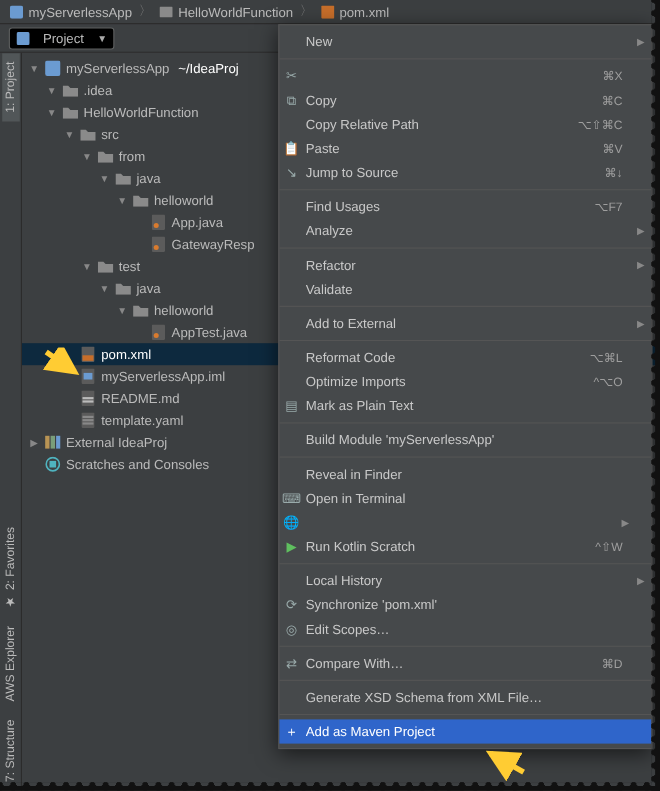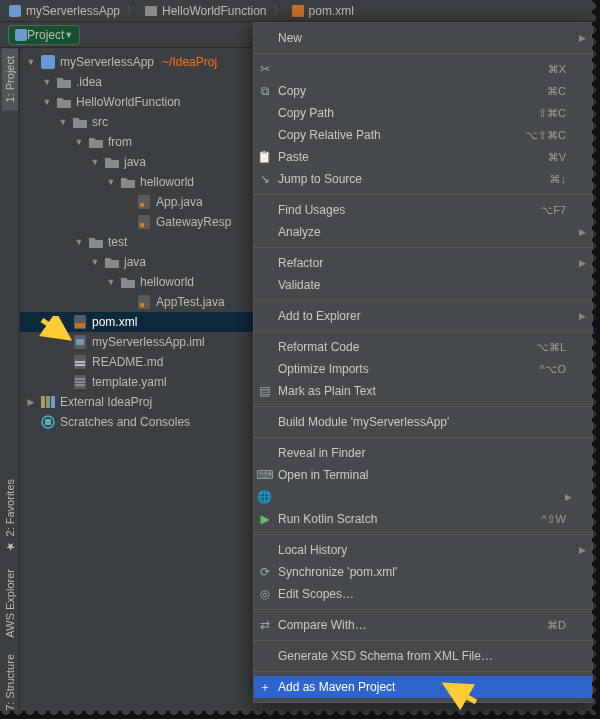--- a/index.html
+++ b/index.html
@@ -24,22 +24,22 @@
   .crumb .ic { width: 14px; height: 14px; display:inline-flex;align-items:center;justify-content:center; }
   
   .toolbar {
     display: flex; align-items: center;
     height: 26px;
     padding: 0 8px;
     gap: 6px;
     border-bottom: 1px solid #2b2b2b;
   }
   .combo {
-    display: flex; align-items: center; gap: 0;
-    background: #14532d;
+    display: flex; align-items: center; gap: 12px;
+    background: #000000;
     border: 1px solid #5e6060;
     border-radius: 3px;
     height: 20px; padding: 0 6px;
   }
   .combo .arrow { font-size: 9px; color: #aaa; }
   .tool-icn {
     width: 18px; height: 18px; display:flex;align-items:center;justify-content:center;
     color:#aaa;
   }
   
@@ -72,21 +72,21 @@
   }
   .node {
     display:flex; align-items:center;
     height:20px;
     gap:4px;
     white-space:nowrap;
   }
   .node .tw { width:10px; text-align:center; color:#888; font-size:9px; }
   .node .ic { width:16px;height:16px;display:inline-flex;align-items:center;justify-content:center; }
   .node.selected { background:#0d293e; color:#fff; }
-  .hint { color:#f97316; margin-left:4px; }
+  .hint { color:#ffffff; margin-left:4px; }
   
   .anno-arrow {
     position:absolute;
     width:40px;height:30px;
     pointer-events:none;
     z-index:20;
   }
   
   .ctx {
     position:absolute;
@@ -398,26 +398,20 @@
       <span class="sub"></span>
     </div>
     <div class="mi">
       <span class="mic">⧉</span>
       <span class="lbl">Copy</span>
       <span class="sc">⌘C</span>
       <span class="sub"></span>
     </div>
     <div class="mi">
       <span class="mic"></span>
-      <span class="lbl">Copy Path</span>
-      <span class="sc">⇧⌘C</span>
-      <span class="sub"></span>
-    </div>
-    <div class="mi">
-      <span class="mic"></span>
       <span class="lbl">Copy Relative Path</span>
       <span class="sc">⌥⇧⌘C</span>
       <span class="sub"></span>
     </div>
     <div class="mi">
       <span class="mic">📋</span>
       <span class="lbl">Paste</span>
       <span class="sc">⌘V</span>
       <span class="sub"></span>
     </div>
@@ -449,21 +443,21 @@
     </div>
     <div class="mi">
       <span class="mic"></span>
       <span class="lbl">Validate</span>
       <span class="sc"></span>
       <span class="sub"></span>
     </div>
     <div class="msep"></div>
     <div class="mi">
       <span class="mic"></span>
-      <span class="lbl">Add to Explorer</span>
+      <span class="lbl">Add to External</span>
       <span class="sc"></span>
       <span class="sub">▶</span>
     </div>
     <div class="msep"></div>
     <div class="mi">
       <span class="mic"></span>
       <span class="lbl">Reformat Code</span>
       <span class="sc">⌥⌘L</span>
       <span class="sub"></span>
     </div>

